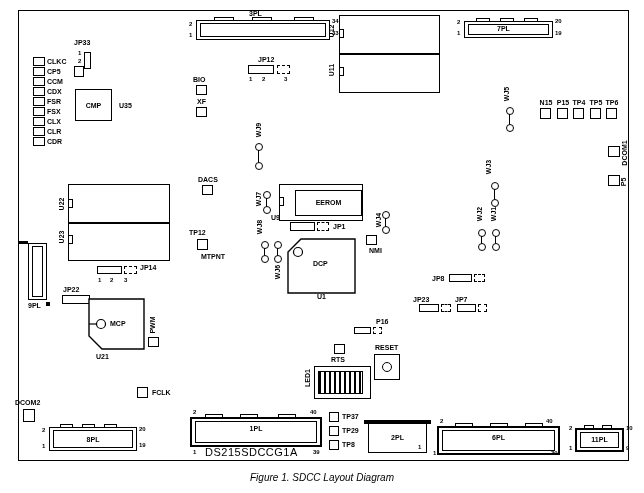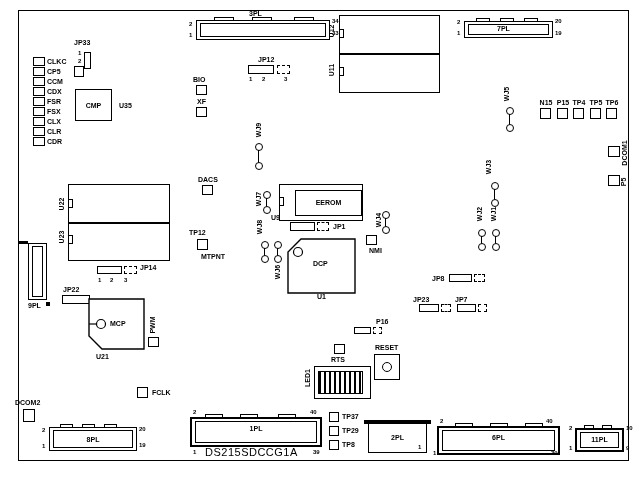--- a/index.html
+++ b/index.html
@@ -314,13 +314,14 @@
     </div>
   <div class="bump" style="left:584px;top:425px;width:10px;"></div>
   <div class="bump" style="left:602px;top:425px;width:10px;"></div>
   <div class="lbl cx" style="left:575px;top:436px;width:49px;">11PL</div>
   <div class="pin" style="left:569px;top:425px;">2</div>
   <div class="pin" style="left:569px;top:445px;">1</div>
   <div class="pin" style="left:626px;top:425px;">10</div>
   <div class="pin" style="left:626px;top:445px;">9</div>
 
   <div class="bname">DS215SDCCG1A</div>
+  <div class="cap">Figure 1. SDCC Layout Diagram</div>
 </div>
 
 </body></html>

